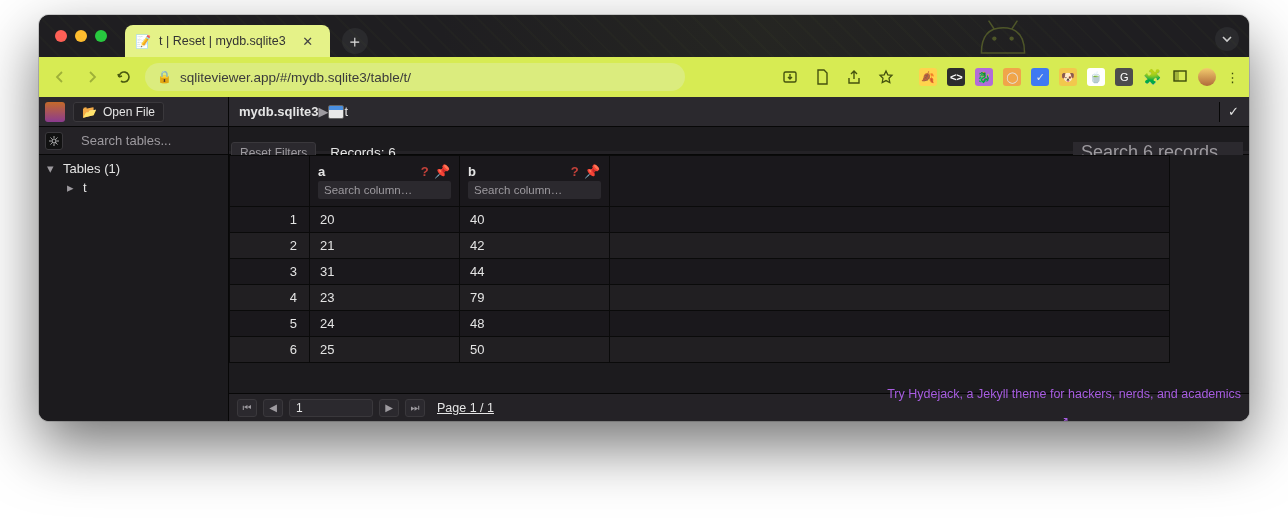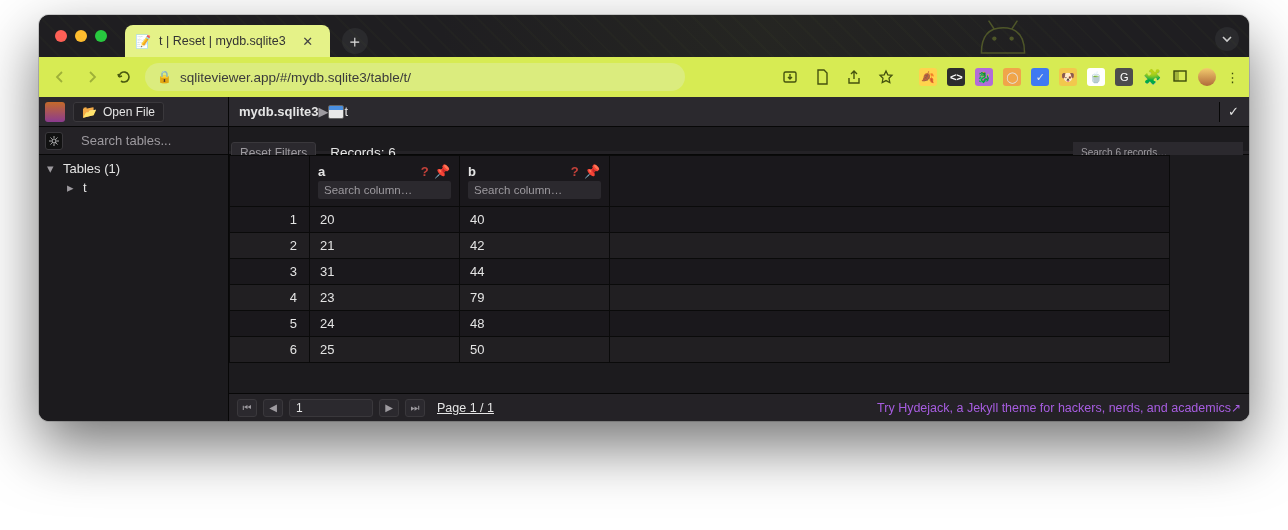--- a/index.html
+++ b/index.html
@@ -208,21 +208,21 @@
     grid-column:2;grid-row:2;display:flex;align-items:center;gap:12px;background:var(--panel-bg);
     padding:0 6px 0 0;border-bottom:1px solid #070707;margin-top:24px;
   }
   .reset-filters{
     padding:3px 8px;background:var(--header-bg);border:1px solid var(--border-dark);border-radius:3px;color:var(--text-dim);font-size:12px;
     margin:0 2px;
   }
   .records-count{color:var(--text);font-size:13.5px;}
   .search-records{
     margin-left:auto;width:170px;height:22px;background:var(--header-bg);border:none;color:var(--text);
-    padding:0 8px;font-size:10px;outline:none;
+    padding:0 8px;font-size:18px;outline:none;
   }
   .search-records::placeholder{color:var(--text-dim);}
 
   
   .sidebar{
     grid-column:1;grid-row:3 / span 2;
     background:var(--dark-bg);
     border-right:1px solid #070707;
     padding:4px 0;
     font-size:13px;
@@ -269,21 +269,21 @@
   }
   .pager-btn{
     width:20px;height:18px;background:var(--header-bg);border:1px solid var(--border-dark);border-radius:3px;
     color:var(--text-dim);display:flex;align-items:center;justify-content:center;font-size:10px;
   }
   .page-input{
     width:84px;height:18px;background:var(--header-bg);border:1px solid var(--border-dark);border-radius:3px;
     color:var(--text);text-align:left;padding:0 6px;font-size:12px;
   }
   .page-info{color:var(--text);margin-left:6px;text-decoration:underline;}
-  .promo-link{ margin-left:auto; color:var(--link-purple); font-size:12.5px; display:flex; align-items:center; gap:0;}
+  .promo-link{ margin-left:auto; color:var(--link-purple); font-size:12.5px; display:flex; align-items:center; gap:13px;flex-direction:column;}
   .promo-link .arrow{font-size:12px;}
 </style>
 </head>
 <body>
 
 <div class="window">
 
   <div class="tabstrip">
     <div class="traffic">
       <div class="dot red"></div>

